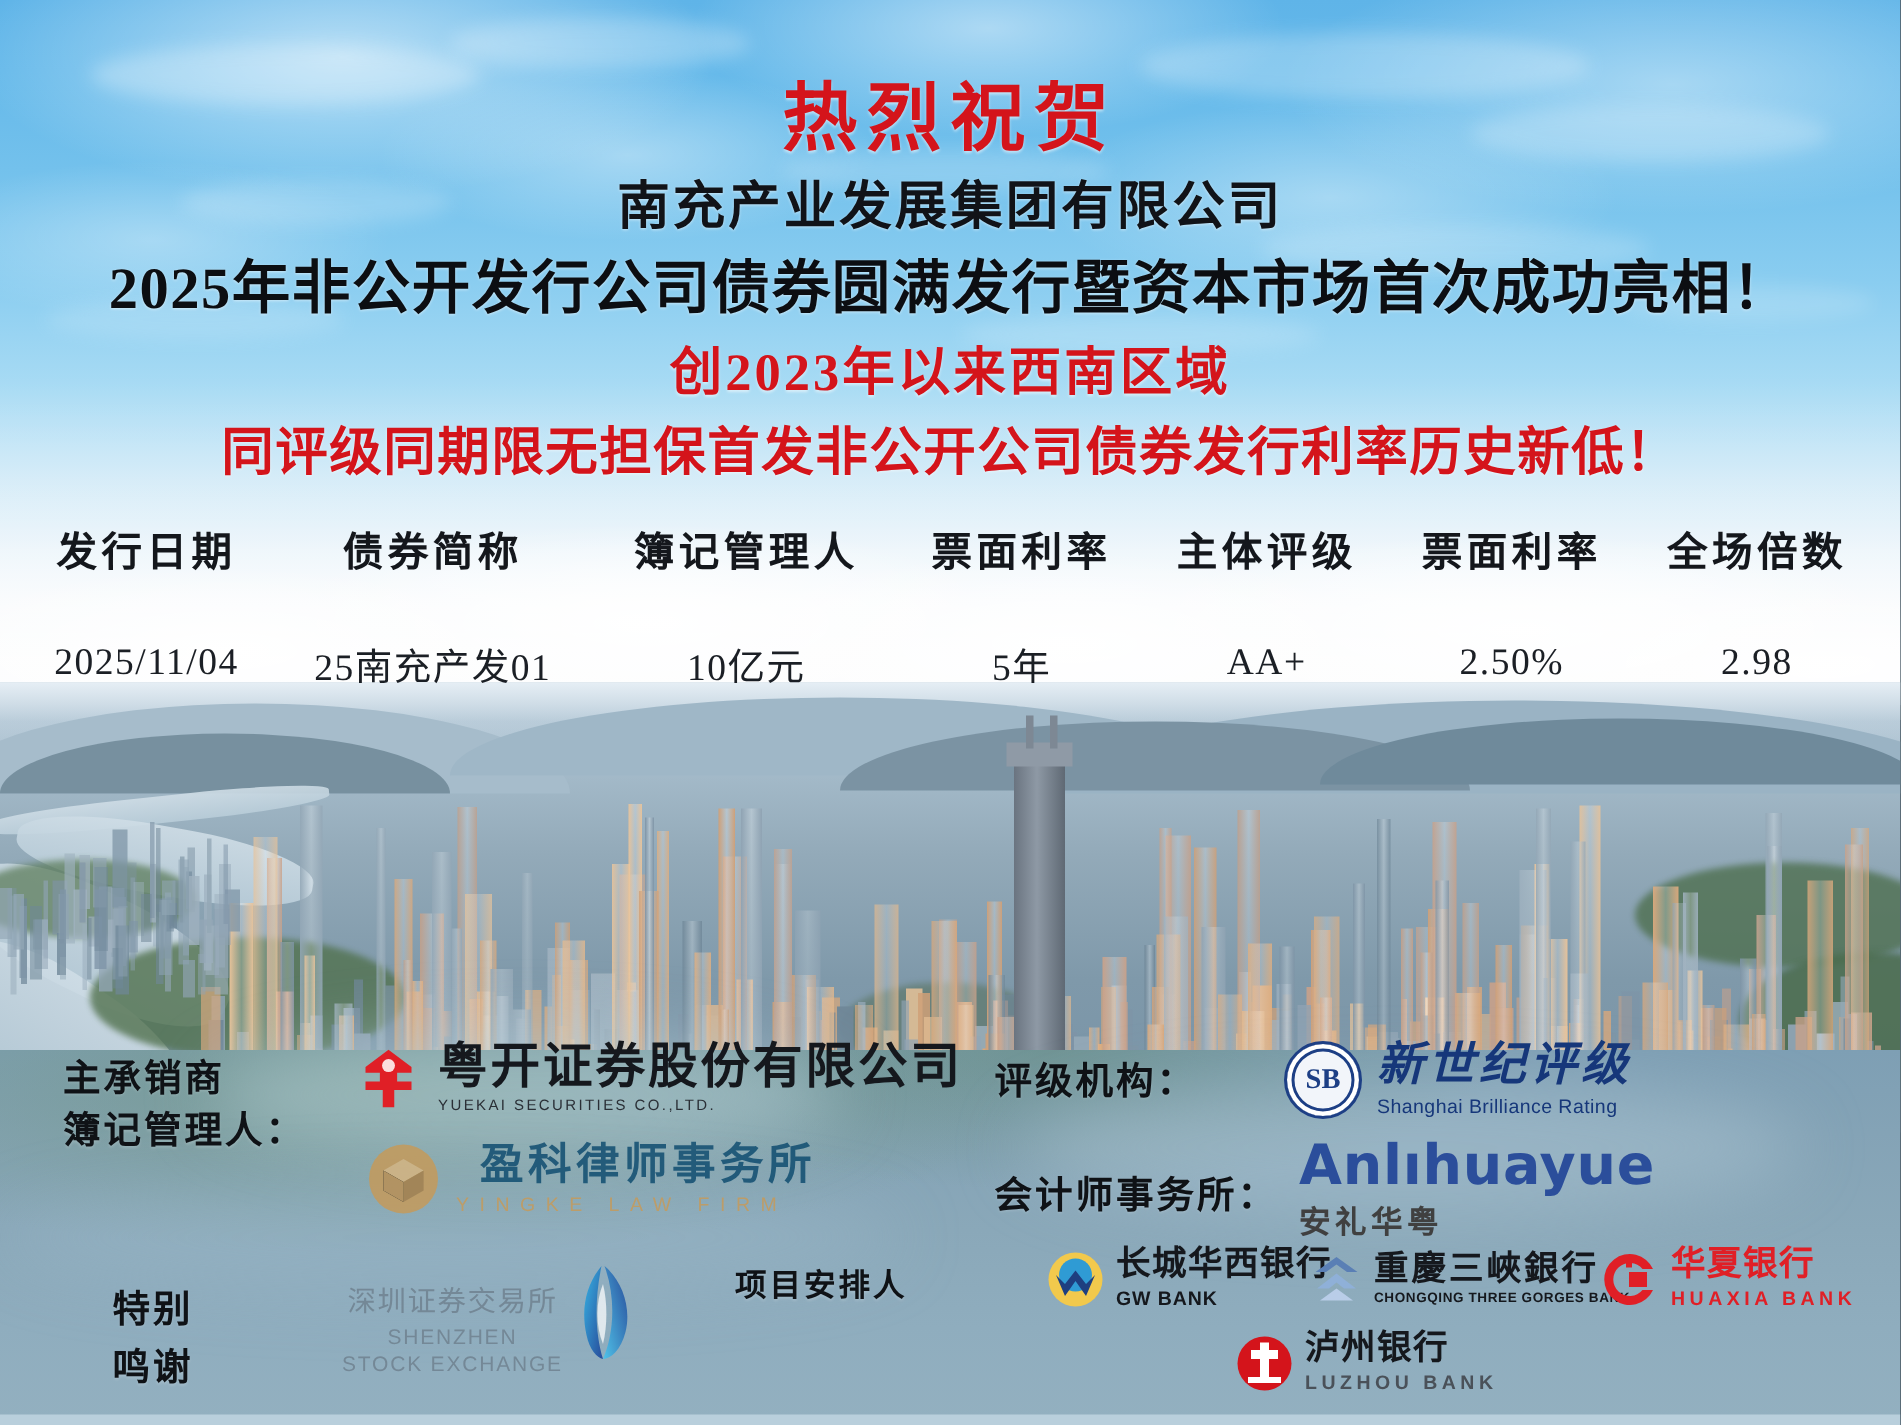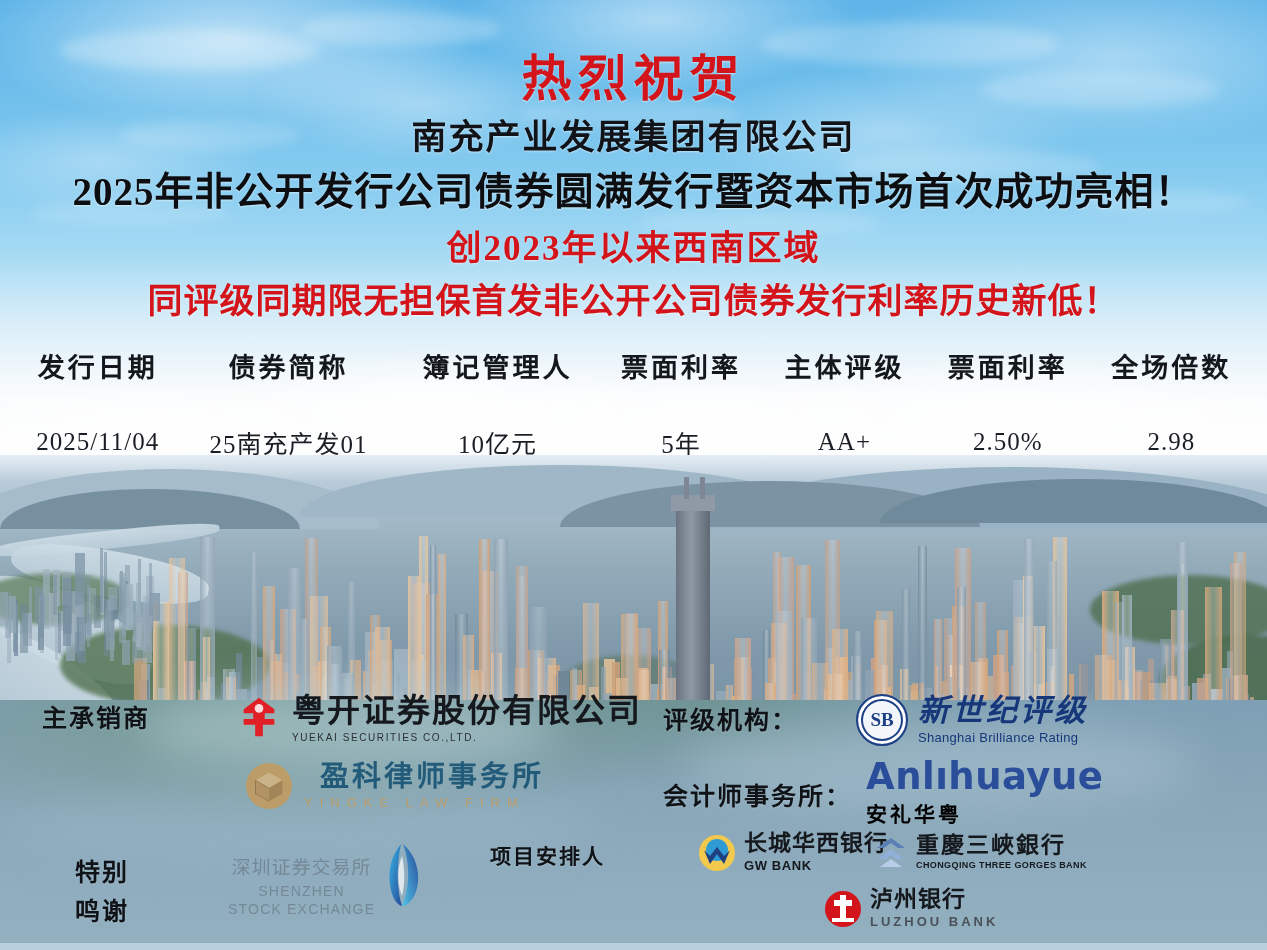--- a/index.html
+++ b/index.html
@@ -186,21 +186,21 @@
     letter-spacing: 2px;
     white-space: nowrap;
     font-family: "Liberation Serif", "DejaVu Serif", serif;
     text-shadow: 0 1px 2px rgba(255,255,255,0.18);
   }
 
   .logo-cn  { font-family: "DejaVu Sans", "Liberation Sans", sans-serif; font-weight: 700; }
   .logo-en  { font-family: "Liberation Sans", "DejaVu Sans", sans-serif; font-weight: 400; }
 
   
-  .yuekai { position: absolute; left: 236px; top: 694px; display: flex; gap: 10px; }
+  .yuekai { position: absolute; left: 236px; top: 694px; display: flex; align-items: center; gap: 10px; }
   .yuekai-mark { width: 46px; height: 46px; position: relative; }
   .yuekai-txt-cn { font-size: 33px; color: #15181d; letter-spacing: 2px; line-height: 1; }
   .yuekai-txt-en { font-size: 10px; color: #2a2f36; letter-spacing: 1.6px; margin-top: 5px; }
 
   
   .yingke { position: absolute; left: 246px; top: 762px; display: flex; align-items: center; gap: 12px; opacity: .82; }
   .yingke-mark { width: 46px; height: 46px; border-radius: 50%; background: #c79a58; position: relative; }
   .yingke-cn { font-size: 29px; color: #0c4a6e; letter-spacing: 3px; line-height: 1; margin-left: 16px; }
   .yingke-en { font-size: 13px; color: #c79a58; letter-spacing: 7px; margin-top: 4px; }
 
@@ -213,21 +213,21 @@
     color: #1d3f85; font-weight: 700; font-size: 19px;
     font-family: "Liberation Serif", serif;
     box-shadow: inset 0 0 0 3px #ffffff, inset 0 0 0 5px #1d3f85;
   }
   .bril-cn { font-size: 31px; color: #16377a; letter-spacing: 3px; line-height: 1; font-style: italic; }
   .bril-en { font-size: 13px; color: #16377a; letter-spacing: .3px; margin-top: 4px; }
 
   
   .anli { position: absolute; left: 866px; top: 758px; }
   .anli-en { font-size: 37px; color: #2b4e9b; letter-spacing: .5px; line-height: 1; font-family: "DejaVu Sans", "Liberation Sans", sans-serif; font-weight: 700; }
-  .anli-cn { font-size: 21px; color: #000000; letter-spacing: 3px; margin-top: 3px; font-family: "DejaVu Sans","Liberation Sans", sans-serif; font-weight: 700;}
+  .anli-cn { font-size: 21px; color: #404040; letter-spacing: 3px; margin-top: 3px; font-family: "DejaVu Sans","Liberation Sans", sans-serif; font-weight: 700;}
 
   
   .szse { position: absolute; left: 228px; top: 852px; display: flex; align-items: flex-start; gap: 6px; opacity: .78; }
   .szse-cn { font-size: 19px; color: #6d7e8c; letter-spacing: 1px; font-family: "DejaVu Sans","Liberation Sans",sans-serif; }
   .szse-en { font-size: 14px; color: #6d7e8c; letter-spacing: 1.2px; text-align: center; margin-top: 4px; line-height: 1.25; font-family: "Liberation Sans", sans-serif;}
   .szse-mark { width: 42px; height: 62px; position: relative; margin-top: -10px;}
 
   
   .bank { position: absolute; display: flex; align-items: center; gap: 8px; }
   .bank-cn { font-size: 23px; letter-spacing: 1px; line-height: 1; font-family: "DejaVu Sans","Liberation Sans",sans-serif; font-weight: 700; }
@@ -776,20 +776,21 @@
         <td>10亿元</td>
         <td>5年</td>
         <td>AA+</td>
         <td>2.50%</td>
         <td>2.98</td>
       </tr>
     </tbody>
   </table>
 
   <div class="lbl" style="left:42px; top:698px;">主承销商</div>
+  <div class="lbl" style="left:42px; top:733px;">簿记管理人：</div>
   <div class="lbl" style="left:663px;top:700px;">评级机构：</div>
   <div class="lbl" style="left:663px;top:776px;">会计师事务所：</div>
   <div class="lbl" style="left:75px; top:852px;">特别</div>
   <div class="lbl" style="left:75px; top:891px;">鸣谢</div>
   <div class="lbl" style="left:490px;top:840px; font-size:21px;">项目安排人</div>
 
   <div class="yuekai">
     <span class="yuekai-mark">
       <svg viewBox="0 0 48 48" width="46" height="46" aria-hidden="true">
         <path d="M24 4 L40 16 L40 20 L30 20 L30 26 L40 26 L40 32 L28 32 L28 44 L20 44 L20 32 L8 32 L8 26 L18 26 L18 20 L8 20 L8 16 Z" fill="#e01f26"></path>
@@ -878,20 +879,34 @@
         <path d="M17 14 L30 24 L22 24 L17 20 L12 24 L4 24 Z" fill="#8fb0d8"></path>
         <path d="M17 24 L28 32 L6 32 Z" fill="#b9cde8"></path>
       </svg>
     </span>
     <span>
       <div class="bank-cn" style="color:#15181d; font-family:'Liberation Serif',serif; letter-spacing:2px;">重慶三峽銀行</div>
       <div class="bank-en tiny" style="color:#15181d;">CHONGQING THREE GORGES BANK</div>
     </span>
   </div>
 
+  <div class="bank" style="left:1068px; top:832px;">
+    <span class="mark-circ">
+      <svg viewBox="0 0 38 38" width="38" height="38" aria-hidden="true">
+        <path d="M34 12 A17 17 0 1 0 34 26 L27 26 A11 11 0 1 1 27 12 Z" fill="#e01f26"></path>
+        <rect x="18" y="14" width="12" height="10" fill="#e01f26"></rect>
+        <rect x="21" y="16" width="6" height="6" fill="#ffffff" opacity=".0"></rect>
+        <rect x="16" y="5" width="4" height="6" fill="#e01f26"></rect>
+      </svg>
+    </span>
+    <span>
+      <div class="bank-cn" style="color:#e01f26;">华夏银行</div>
+      <div class="bank-en wide" style="color:#e01f26;">HUAXIA BANK</div>
+    </span>
+  </div>
 
   <div class="bank" style="left:824px; top:888px;">
     <span class="mark-circ">
       <svg viewBox="0 0 38 38" width="38" height="38" aria-hidden="true">
         <circle cx="19" cy="19" r="18" fill="#d4141b"></circle>
         <path d="M10 10 L28 10 L28 16 L22 16 L22 30 L16 30 L16 16 L10 16 Z" fill="#ffffff"></path>
         <rect x="16" y="5" width="6" height="5" fill="#ffffff"></rect>
         <rect x="8" y="28" width="22" height="4" fill="#ffffff"></rect>
       </svg>
     </span>

